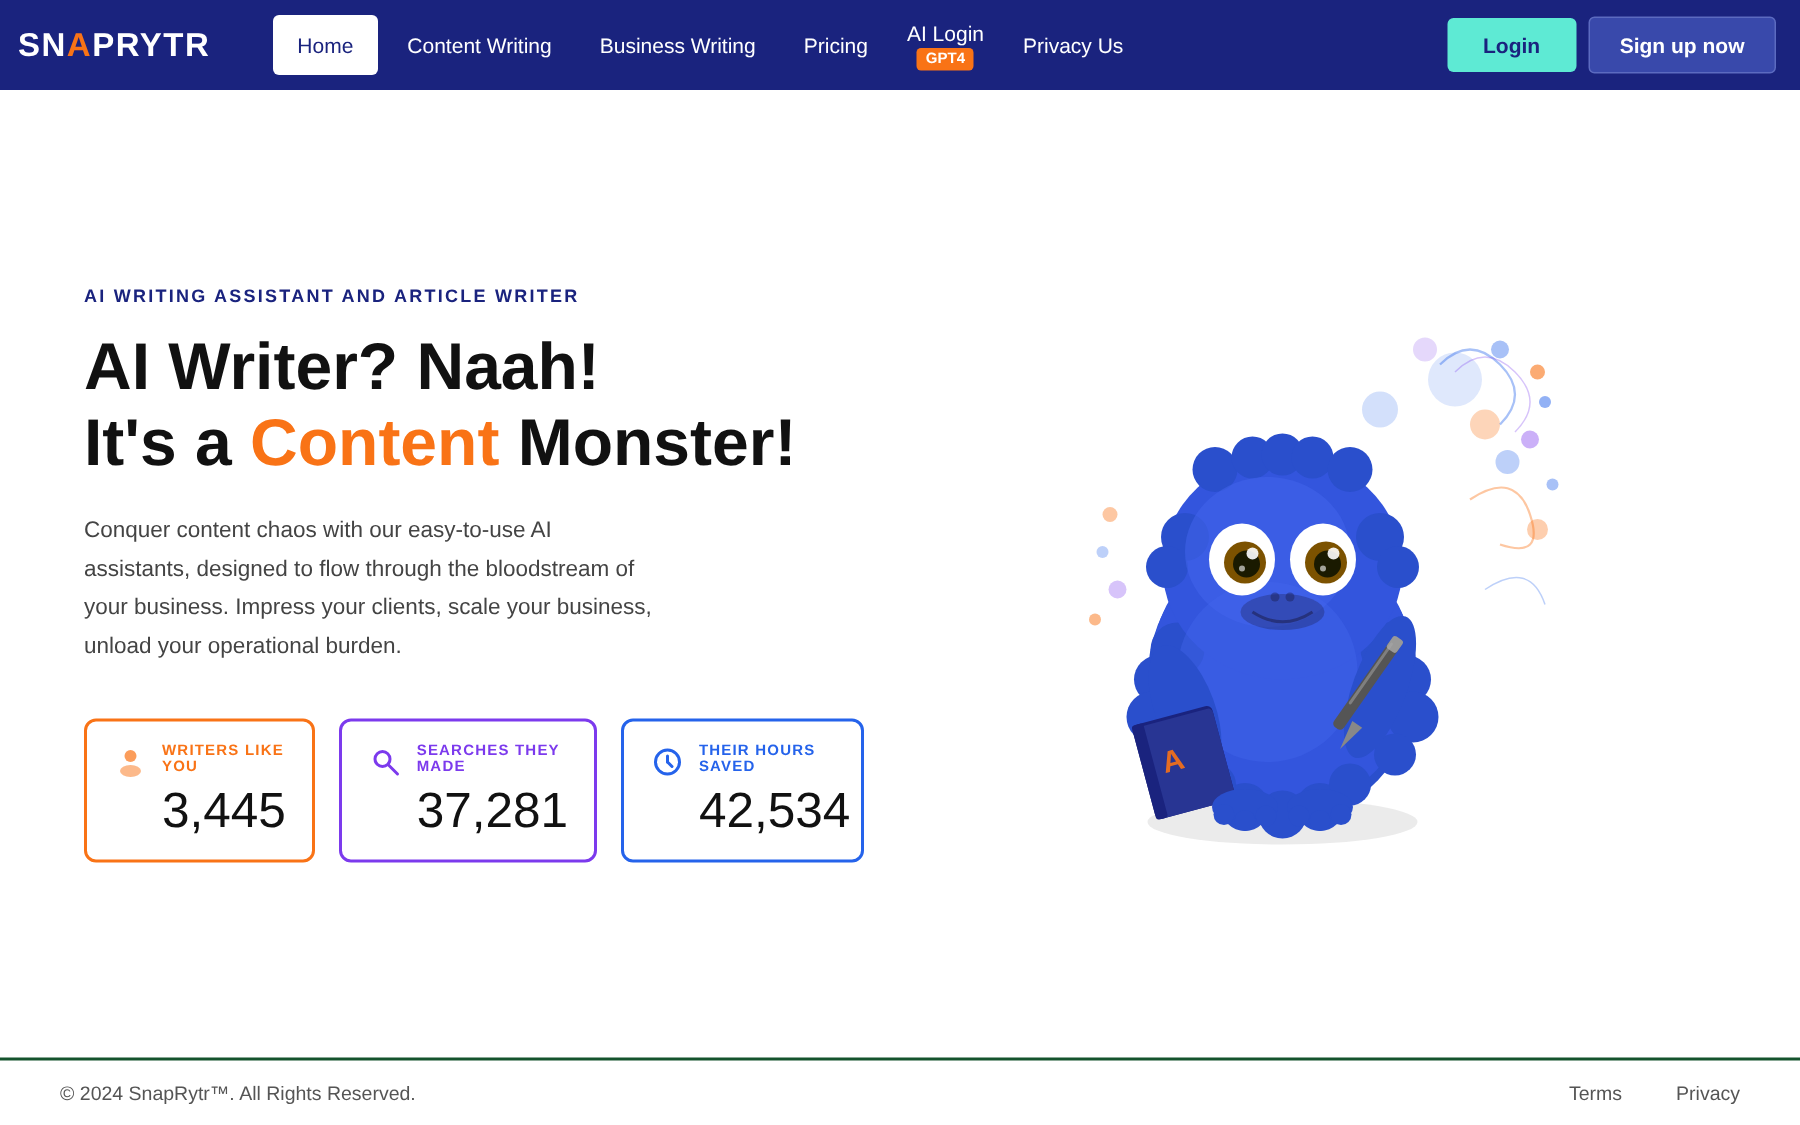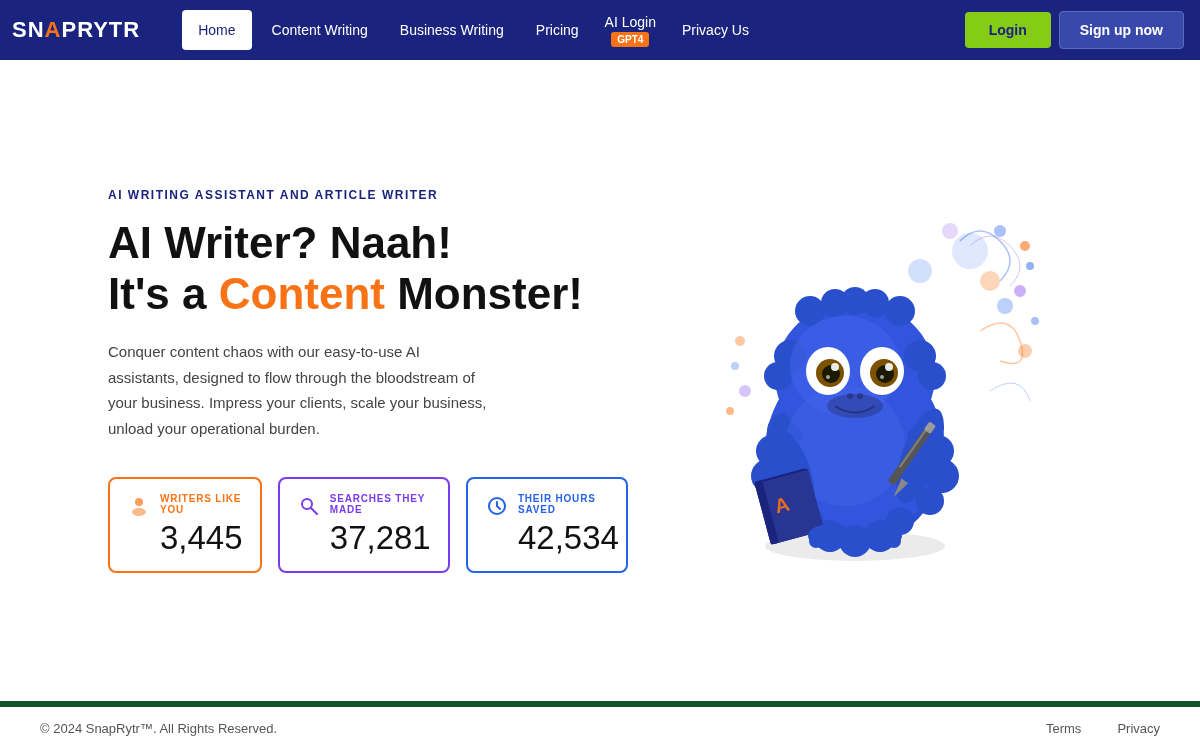--- a/index.html
+++ b/index.html
@@ -73,21 +73,21 @@
       border-radius: 3px;
       margin-top: 2px;
     }
 
     .nav-right {
       display: flex;
       align-items: center;
       gap: 0;
     }
     .btn-login {
-      background: #84cc16;
+      background: #5eead4;
       color: #1a237e;
       border: none;
       padding: 10px 24px;
       font-size: 14px;
       font-weight: 600;
       cursor: pointer;
       border-radius: 4px;
       margin: 10px 4px;
     }
     .btn-signup {
@@ -102,21 +102,21 @@
       margin: 10px 4px;
       border: 1px solid #5c6bc0;
     }
 
     
     .main-content {
       flex: 1;
       display: flex;
       align-items: center;
       justify-content: flex-start;
-      padding: 40px 108px;
+      padding: 40px 56px;
       position: relative;
       overflow: hidden;
     }
 
     .hero-left {
       flex: 1;
       max-width: 520px;
     }
 
     .subtitle-label {
@@ -211,21 +211,21 @@
 
     
     .monster-svg {
       width: 100%;
       height: 100%;
     }
 
     
     .footer {
       background: #fff;
-      border-top: 6px solid #14532d;
+      border-top: 2px solid #14532d;
       display: flex;
       justify-content: space-between;
       align-items: center;
       padding: 14px 40px;
       font-size: 13px;
       color: #555;
     }
     .footer-links {
       display: flex;
       gap: 36px;

